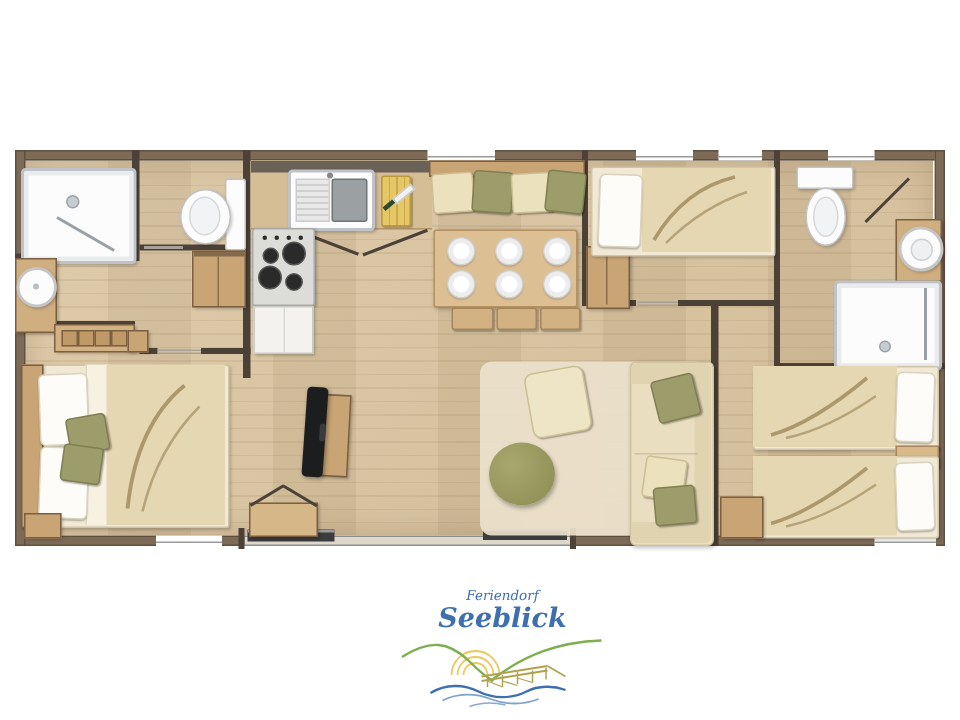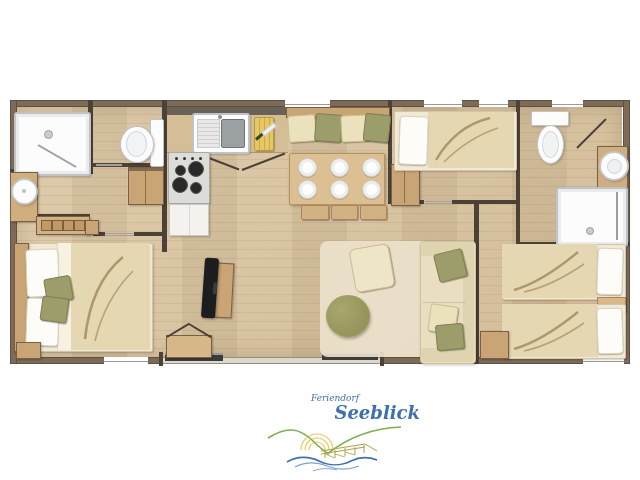--- a/index.html
+++ b/index.html
@@ -36,21 +36,21 @@
   .cushion-c{background:var(--cushionCream);border:1px solid var(--cushionCreamEdge);border-radius:3px;box-shadow:1px 1px 1px rgba(0,0,0,.3);}
   .bedframe{background:var(--bedding);border:1px solid #cfc5a8;border-radius:2px;box-shadow:1px 1px 2px rgba(0,0,0,.2);}
   .blanket{background:var(--blanket);}
   .plate{width:17px;height:17px;border-radius:50%;background:#fff;border:1px solid #cfcfcf;box-shadow:inset 0 0 0 3px #ededed,0 1px 1px rgba(0,0,0,.15);}
   .dline{background:var(--innerWall);height:2px;transform-origin:left center;}
   .burner{border-radius:50%;background:var(--burner);border:1px solid #555;}
   .ctrl-dot{width:3px;height:3px;border-radius:50%;background:#2c2c2c;}
   .stool{background:var(--woodMid);border:1px solid #a8855c;border-radius:2px;box-shadow:1px 1px 1px rgba(0,0,0,.25);}
   .logo{width:170px;text-align:center;color:var(--logoBlue);}
   .logo .brand-top{font-family:"DejaVu Serif",serif;font-style:italic;font-size:9px;line-height:1;}
-  .logo .brand-name{font-family:"DejaVu Serif",serif;font-style:italic;font-weight:bold;font-size:18px;line-height:1.1;text-align:right;}
+  .logo .brand-name{font-family:"DejaVu Serif",serif;font-style:italic;font-weight:bold;font-size:18px;line-height:1.1;}
   .logo svg{display:block;margin:1px auto 0;}
 </style>
 </head>
 <body>
 
 <div id="stage">
 
   <div class="abs floor" style="left:17px;top:107px;width:605px;height:250px;"></div>
 
   <div class="abs wall" style="left:10px;top:100px;width:620px;height:7px;"></div>

